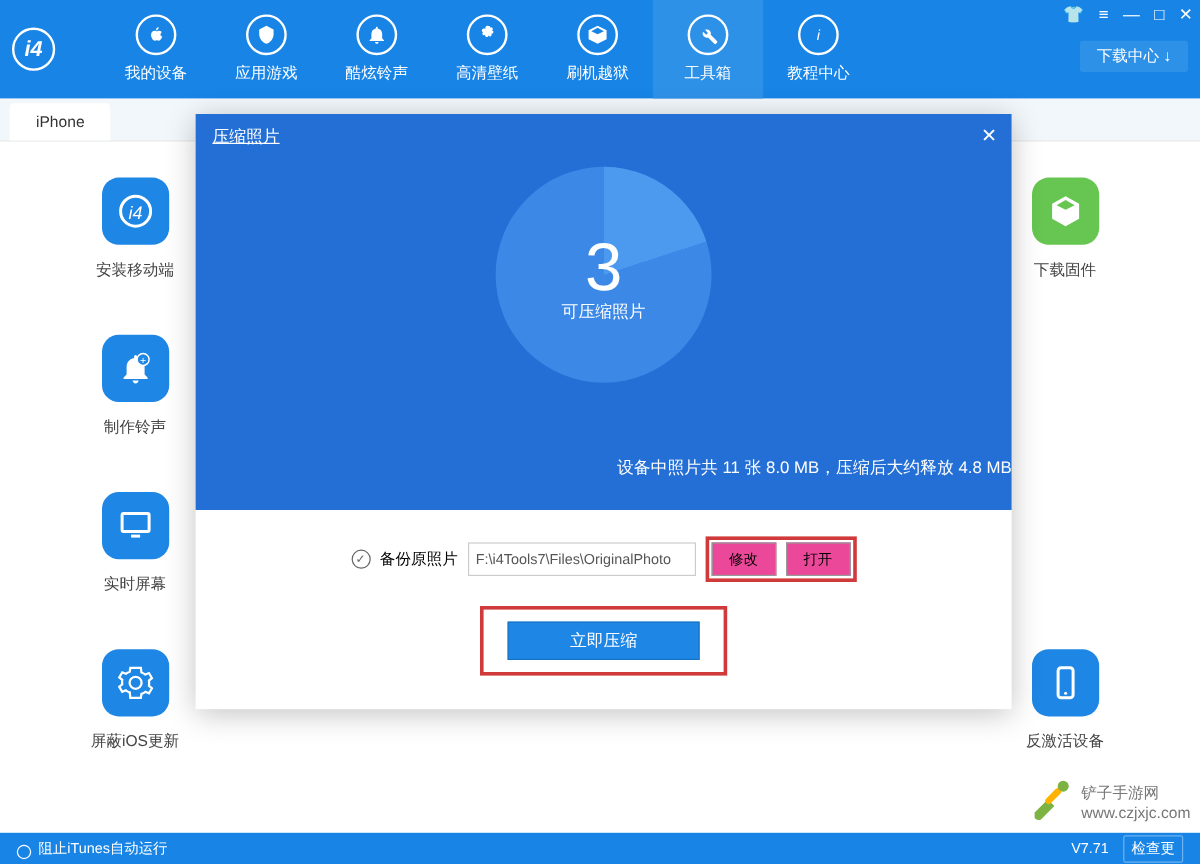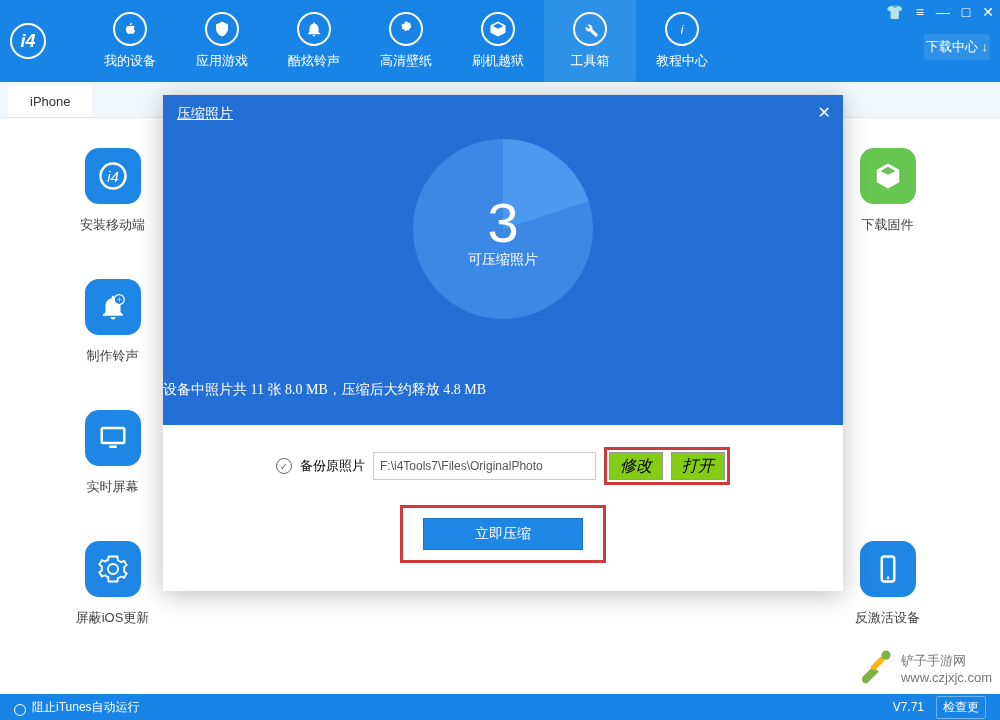--- a/index.html
+++ b/index.html
@@ -15,21 +15,21 @@
 
 .nav-items { display: flex; height: 100%; }
 .nav-item { width: 92px; display: flex; flex-direction: column; align-items: center; justify-content: center; color: #fff; cursor: pointer; }
 .nav-item.active { background: #2e91e8; }
 .nav-icon-circle { width: 34px; height: 34px; border: 2px solid #fff; border-radius: 50%; display: flex; align-items: center; justify-content: center; margin-bottom: 6px; }
 .nav-icon-circle svg { width: 18px; height: 18px; fill: #fff; }
 .nav-label { font-size: 13px; }
 
 .window-controls { position: absolute; top: 4px; right: 6px; display: flex; gap: 12px; }
 .window-controls span { color: #fff; font-size: 14px; cursor: pointer; }
-.download-btn { position: absolute; top: 34px; right: 10px; background: #2e91e8; color: #fff; font-size: 13px; padding: 4px 2px; border-radius: 2px; cursor: pointer; }
+.download-btn { position: absolute; top: 34px; right: 10px; background: #2e91e8; color: #fff; font-size: 13px; padding: 4px 14px; border-radius: 2px; cursor: pointer; }
 
 
 .tab-row { background: #f2f7fb; height: 36px; display: flex; align-items: flex-end; padding-left: 8px; border-bottom: 1px solid #e5e5e5; }
 .tab { background: #fff; padding: 8px 22px; font-size: 13px; color: #333; border-top-left-radius: 4px; border-top-right-radius: 4px; }
 
 
 .grid-bg { background: #fff; height: 576px; padding: 30px 35px; position: relative; }
 .grid-container { display: grid; grid-template-columns: repeat(6, 1fr); row-gap: 45px; }
 .grid-item { display: flex; flex-direction: column; align-items: center; gap: 12px; cursor: pointer; }
 .grid-icon { width: 56px; height: 56px; border-radius: 14px; display: flex; align-items: center; justify-content: center; }
@@ -40,27 +40,27 @@
 .modal { position: absolute; left: 163px; top: 95px; width: 680px; background: #fff; box-shadow: 0 4px 24px rgba(0,0,0,0.25); }
 .modal-header { background: #236fd6; height: 330px; position: relative; }
 .modal-title { color: #fff; font-size: 14px; padding: 10px 14px; text-decoration: underline; }
 .modal-close { position: absolute; top: 8px; right: 12px; color: #fff; font-size: 16px; cursor: pointer; }
 .circle-wrap { position: absolute; left: 50%; top: 44px; transform: translateX(-50%); }
 .circle { width: 180px; height: 180px; border-radius: 50%; background: #3b88e6; position: relative; display: flex; flex-direction: column; align-items: center; justify-content: center; }
 .circle::before { content: ""; position: absolute; inset: 0; border-radius: 50%; background: conic-gradient(#4b9aef 0 20%, transparent 20% 100%); }
 .circle-inner { position: relative; z-index: 1; text-align: center; color: #fff; }
 .circle-num { font-size: 56px; font-weight: 300; }
 .circle-txt { font-size: 14px; margin-top: -4px; }
-.stats-text { position: absolute; bottom: 26px; width: 100%; text-align: left; color: #fff; font-size: 14px; font-family: Liberation Serif, serif; }
+.stats-text { position: absolute; bottom: 26px; width: 100%; text-align: right; color: #fff; font-size: 14px; }
 
 .modal-body { padding: 22px 0 28px; }
 .path-row { display: flex; align-items: center; justify-content: center; gap: 8px; font-size: 13px; }
 .checkbox-circle { width: 16px; height: 16px; border: 1.5px solid #666; border-radius: 50%; display: inline-flex; align-items: center; justify-content: center; font-size: 10px; color: #666; }
-.path-input { width: 223px; height: 28px; border: 1px solid #ccc; padding: 0 6px; font-size: 12px; color: #555; }
-.small-btn { width: 54px; height: 28px; border: 1px solid #999; background: #84cc16; font-size: 16px; cursor: pointer; font-style: italic; }
+.path-input { width: 190px; height: 28px; border: 1px solid #ccc; padding: 0 6px; font-size: 12px; color: #555; }
+.small-btn { width: 54px; height: 28px; border: 1px solid #999; background: #ec4899; font-size: 12px; cursor: pointer; }
 .btn-hl { border: 3px solid #d03a3a; padding: 2px; display: inline-flex; gap: 8px; }
 .action-row { text-align: center; margin-top: 20px; }
 .compress-btn-hl { border: 3px solid #d03a3a; padding: 10px 20px; display: inline-block; }
 .compress-btn { width: 160px; height: 32px; background: #1e86e4; border: 1px solid #1874c6; color: #fff; font-size: 14px; cursor: pointer; }
 
 
 .status-bar { position: absolute; left: 0; right: 0; bottom: 0; height: 26px; background: #1784e6; display: flex; align-items: center; justify-content: space-between; padding: 0 14px; color: #fff; font-size: 12px; }
 .status-left { display: flex; align-items: flex-end; gap: 6px; }
 .status-circle { width: 12px; height: 12px; border: 1.5px solid #fff; border-radius: 50%; }
 .status-right { display: flex; align-items: center; gap: 12px; }

